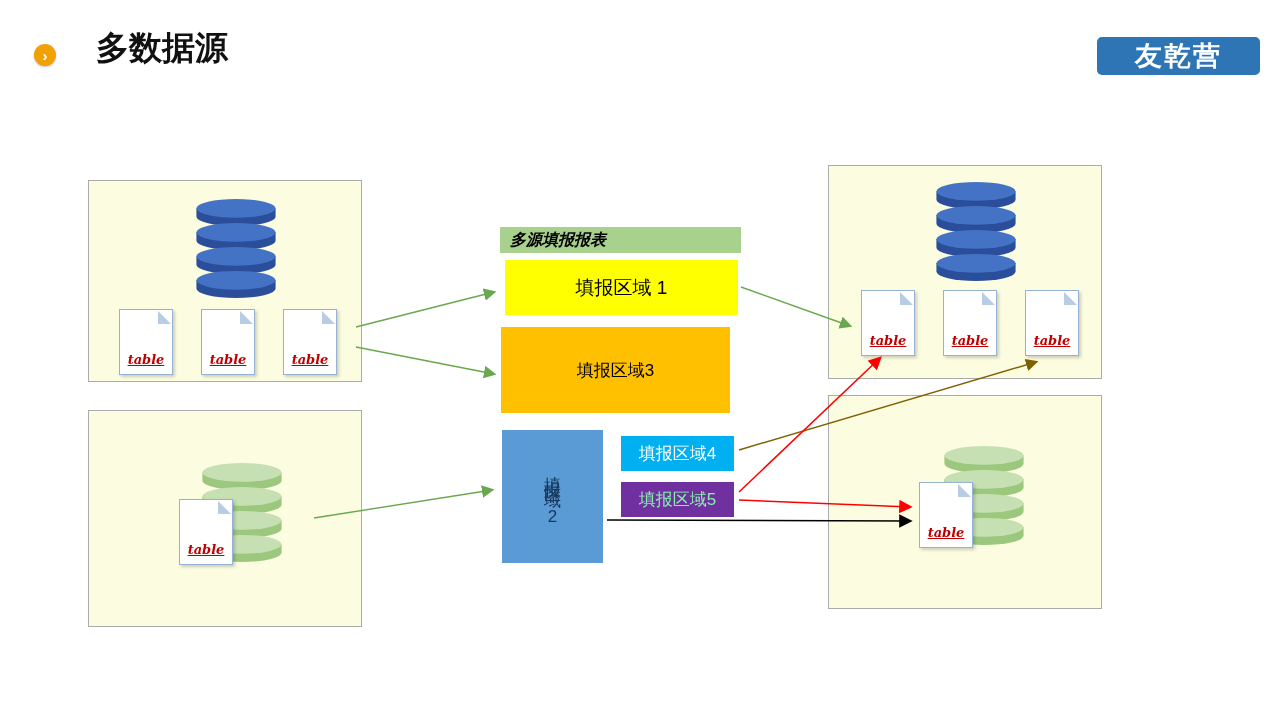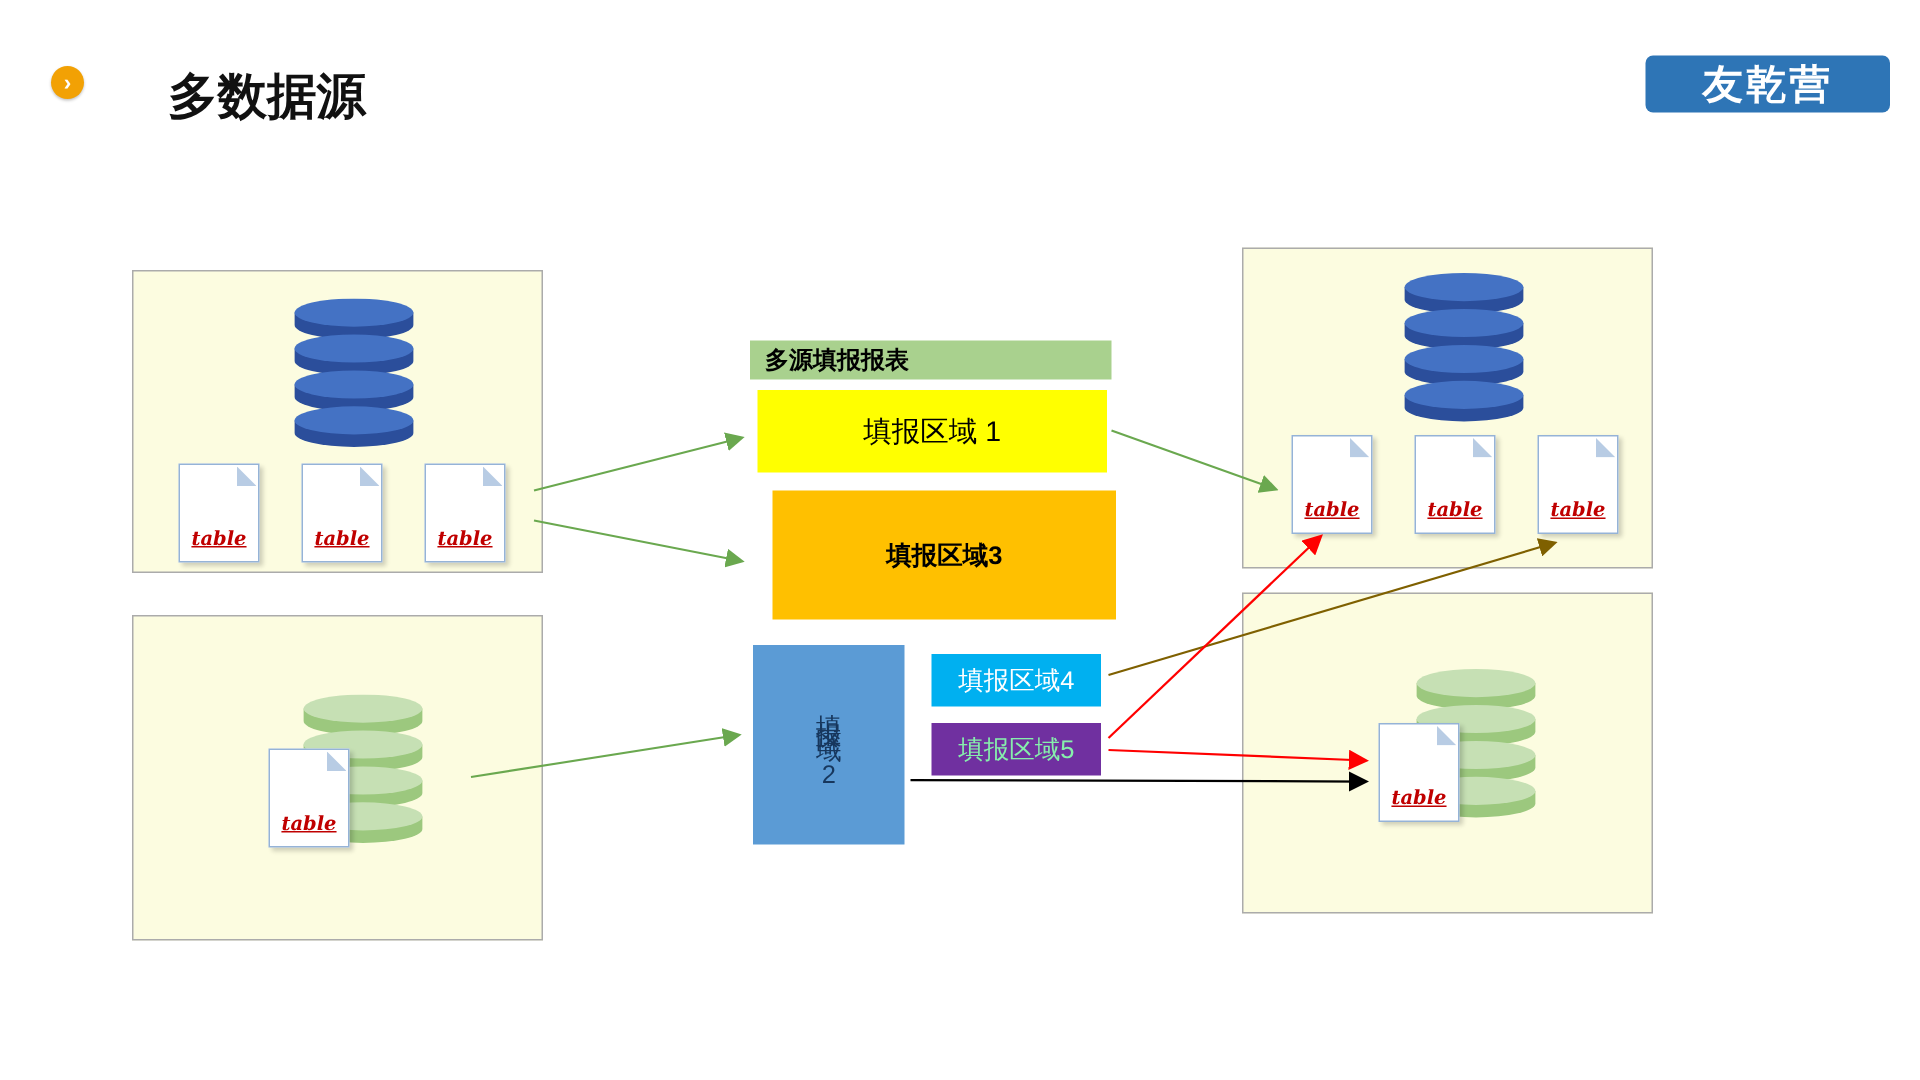--- a/index.html
+++ b/index.html
@@ -4,21 +4,21 @@
 <style>
   html,body{margin:0;padding:0;background:#fff;}
   body{width:1280px;height:720px;overflow:hidden;
        font-family:"Liberation Sans","DejaVu Sans",sans-serif;}
   .slide{position:relative;width:1280px;height:720px;background:#ffffff;}
 
   
   .bullet{position:absolute;left:34px;top:44px;width:22px;height:22px;border-radius:50%;
           background:#F2A104;color:#fff;display:flex;align-items:center;justify-content:center;
           font-weight:bold;font-size:15px;line-height:1;box-shadow:0 1px 2px rgba(0,0,0,.25);}
-  .title{position:absolute;left:96px;top:26px;margin:16px;font-size:33px;font-weight:600;color:#111;}
+  .title{position:absolute;left:96px;top:26px;margin:0;font-size:33px;font-weight:600;color:#111;}
   .logo{position:absolute;left:1097px;top:37px;width:163px;height:38px;background:#2E75B6;
         border-radius:5px;color:#fff;font-size:27px;font-weight:bold;letter-spacing:2px;
         display:flex;align-items:center;justify-content:center;text-align:right;}
 
   
   .banner{position:absolute;left:88px;top:90px;width:957px;height:64px;background:#E8E8E8;
           display:flex;align-items:center;}
   .banner span{padding-left:8px;font-size:21px;font-weight:bold;color:#2E75B6;}
 
   
@@ -40,24 +40,24 @@
        box-shadow:2px 2px 3px rgba(0,0,0,.18);display:flex;align-items:center;justify-content:center;
        z-index:2;}
   .doc .fold{position:absolute;top:1px;right:1px;width:13px;height:13px;background:#B8CCE4;
              clip-path:polygon(0 0,100% 100%,0 100%);}
   .doc .doc-label{font-family:"DejaVu Serif","Liberation Serif",serif;font-style:italic;
                   font-weight:bold;font-size:13px;color:#C00000;text-decoration:underline;margin-top:35px;}
 
   
   .report-header{position:absolute;left:500px;top:227px;width:241px;height:26px;background:#A9D18E;
                  font-size:16px;font-weight:bold;color:#000;display:flex;align-items:center;padding-left:10px;
-                 box-sizing:border-box;}
+                 box-sizing:border-box;font-style:italic;}
   .area{position:absolute;display:flex;align-items:center;justify-content:center;box-sizing:border-box;}
   .area1{left:505px;top:260px;width:233px;height:55px;background:#FFFF00;color:#000;font-size:19px;font-weight:500;}
-  .area3{left:515px;top:327px;width:229px;height:86px;background:#FFC000;color:#000;font-size:17px;font-weight:bold;}
+  .area3{left:501px;top:327px;width:229px;height:86px;background:#FFC000;color:#000;font-size:17px;}
   .area2{left:502px;top:430px;width:101px;height:133px;background:#5B9BD5;color:#17375D;font-size:17px;font-weight:500;}
   .area2 span{writing-mode:vertical-lr;text-orientation:upright;letter-spacing:5px;}
   .area4{left:621px;top:436px;width:113px;height:35px;background:#00B0F0;color:#fff;font-size:17px;}
   .area5{left:621px;top:482px;width:113px;height:35px;background:#7030A0;color:#86efac;font-size:17px;}
 
   
   .arrows{position:absolute;left:0;top:0;width:1280px;height:720px;pointer-events:none;z-index:5;}
 </style>
 </head>
 <body>

